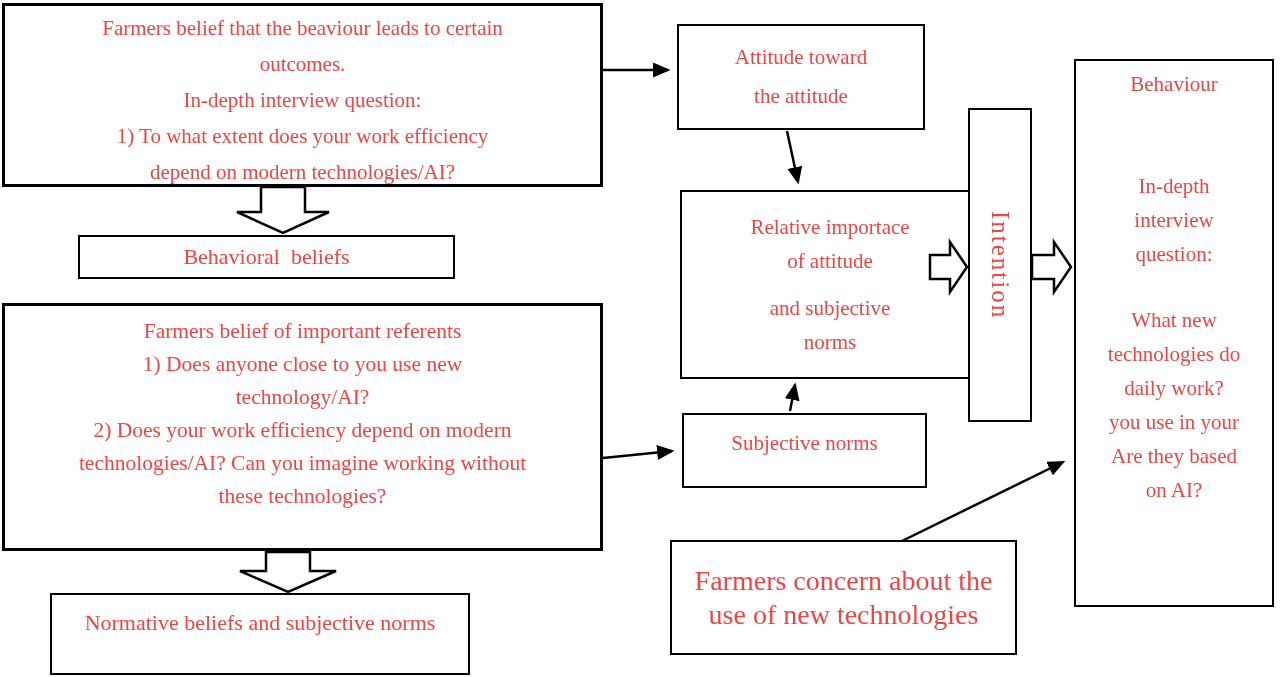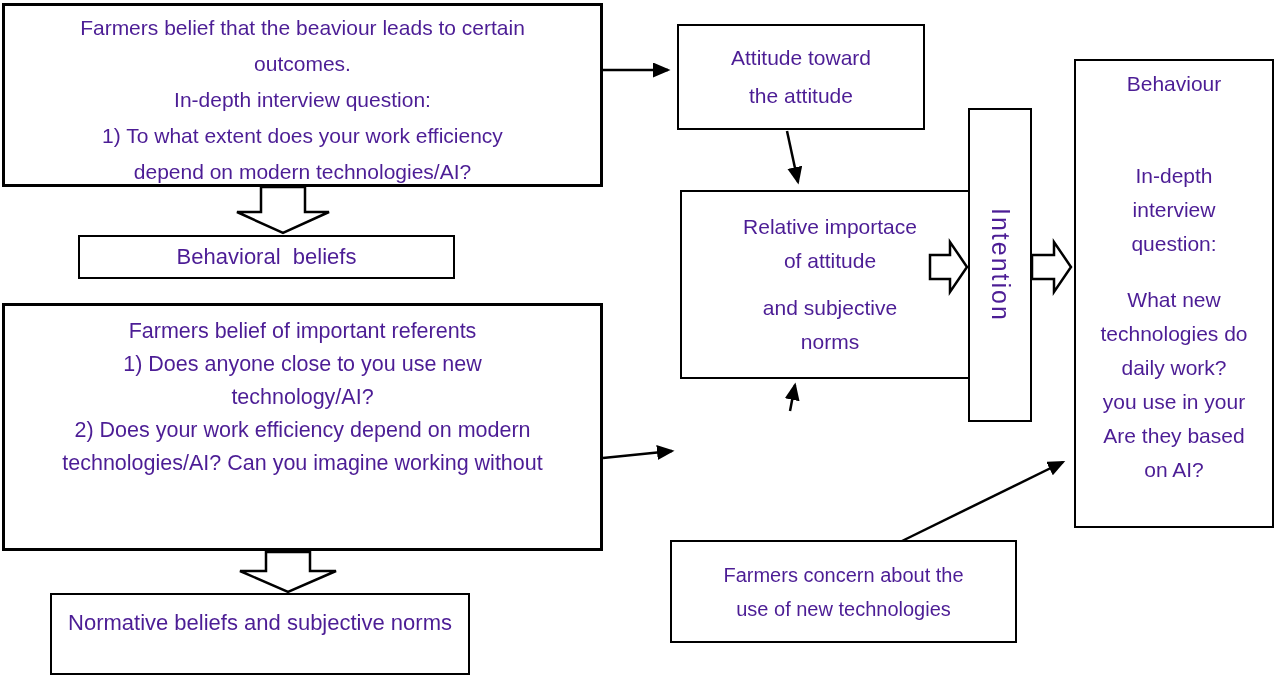--- a/index.html
+++ b/index.html
@@ -1,41 +1,41 @@
 <!DOCTYPE html>
 <html><head>
 <meta charset="utf-8">
 <style>
   html,body{margin:0;padding:0;background:#ffffff;}
   #canvas{
     position:relative;width:1280px;height:677px;background:#ffffff;
-    font-family:Liberation Sans, sans-serif;color:#4c1d95;overflow:hidden;
+    font-family:Liberation Serif, serif;color:#ef4444;overflow:hidden;
   }
   .box{
     position:absolute;box-sizing:border-box;border:2px solid #000;background:#fff;
     display:flex;flex-direction:column;align-items:center;justify-content:center;
     text-align:center;
   }
   .box.thick{border-width:3px;}
   .ln{display:block;white-space:pre-wrap;}
   
   #b-src1{left:2px;top:3px;width:601px;height:184px;font-size:21px;line-height:36px;justify-content:flex-start;padding-top:4px;}
   #b-bb{left:78px;top:235px;width:377px;height:44px;font-size:22px;}
   #b-src2{left:2px;top:303px;width:601px;height:248px;font-size:21.5px;line-height:33px;justify-content:flex-start;padding-top:9px;}
   #b-nb{left:50px;top:593px;width:420px;height:82px;font-size:22px;padding-bottom:22px;}
   #b-att{left:677px;top:24px;width:248px;height:106px;font-size:21px;justify-content:space-evenly;padding:6px 0;}
   #b-rel{left:680px;top:190px;width:300px;height:189px;font-size:21px;line-height:34px;justify-content:space-evenly;padding:4px 0;}
   #b-sn{left:682px;top:413px;width:245px;height:75px;font-size:21px;padding-bottom:14px;}
   #b-int{left:968px;top:108px;width:64px;height:314px;font-size:25px;}
   #b-int .vert{writing-mode:vertical-rl;text-orientation:mixed;letter-spacing:2px;}
-  #b-beh{left:1074px;top:59px;width:200px;height:469px;font-size:21px;line-height:34px;justify-content:flex-start;}
+  #b-beh{left:1074px;top:59px;width:200px;height:548px;font-size:21px;line-height:34px;justify-content:flex-start;gap:10px;}
   #b-beh .t{margin-top:6px;}
   #b-beh .ql{margin-top:58px;}
   #b-beh .q{margin-top:22px;}
-  #b-con{left:670px;top:540px;width:347px;height:103px;font-size:20px;line-height:34px;padding-bottom:0;}
+  #b-con{left:670px;top:540px;width:347px;height:115px;font-size:28px;line-height:34px;padding-bottom:0;}
   
   #arrows{position:absolute;left:0;top:0;width:1280px;height:677px;pointer-events:none;}
 </style>
 </head>
 <body>
 
 <div id="canvas">
 
   <div class="box thick" id="b-src1">
     <span class="ln">Farmers belief that the beaviour leads to certain</span>
@@ -48,20 +48,21 @@
   <div class="box" id="b-bb">
     <span class="ln">Behavioral  beliefs</span>
   </div>
 
   <div class="box thick" id="b-src2">
     <span class="ln">Farmers belief of important referents</span>
     <span class="ln">1) Does anyone close to you use new</span>
     <span class="ln">technology/AI?</span>
     <span class="ln">2) Does your work efficiency depend on modern</span>
     <span class="ln">technologies/AI? Can you imagine working without</span>
+    <span class="ln">these technologies?</span>
   </div>
 
   <div class="box" id="b-nb">
     <span class="ln">Normative beliefs and subjective norms</span>
   </div>
 
   <div class="box" id="b-att">
     <span class="ln">Attitude toward</span>
     <span class="ln">the attitude</span>
   </div>
@@ -70,20 +71,23 @@
     <div>
       <span class="ln">Relative importace</span>
       <span class="ln">of attitude</span>
     </div>
     <div>
       <span class="ln">and subjective</span>
       <span class="ln">norms</span>
     </div>
   </div>
 
+  <div class="box" id="b-sn">
+    <span class="ln">Subjective norms</span>
+  </div>
 
   <div class="box" id="b-int">
     <span class="vert">Intention</span>
   </div>
 
   <div class="box" id="b-beh">
     <div class="t">Behaviour</div>
     <div class="ql">
       <span class="ln">In-depth</span>
       <span class="ln">interview</span>

